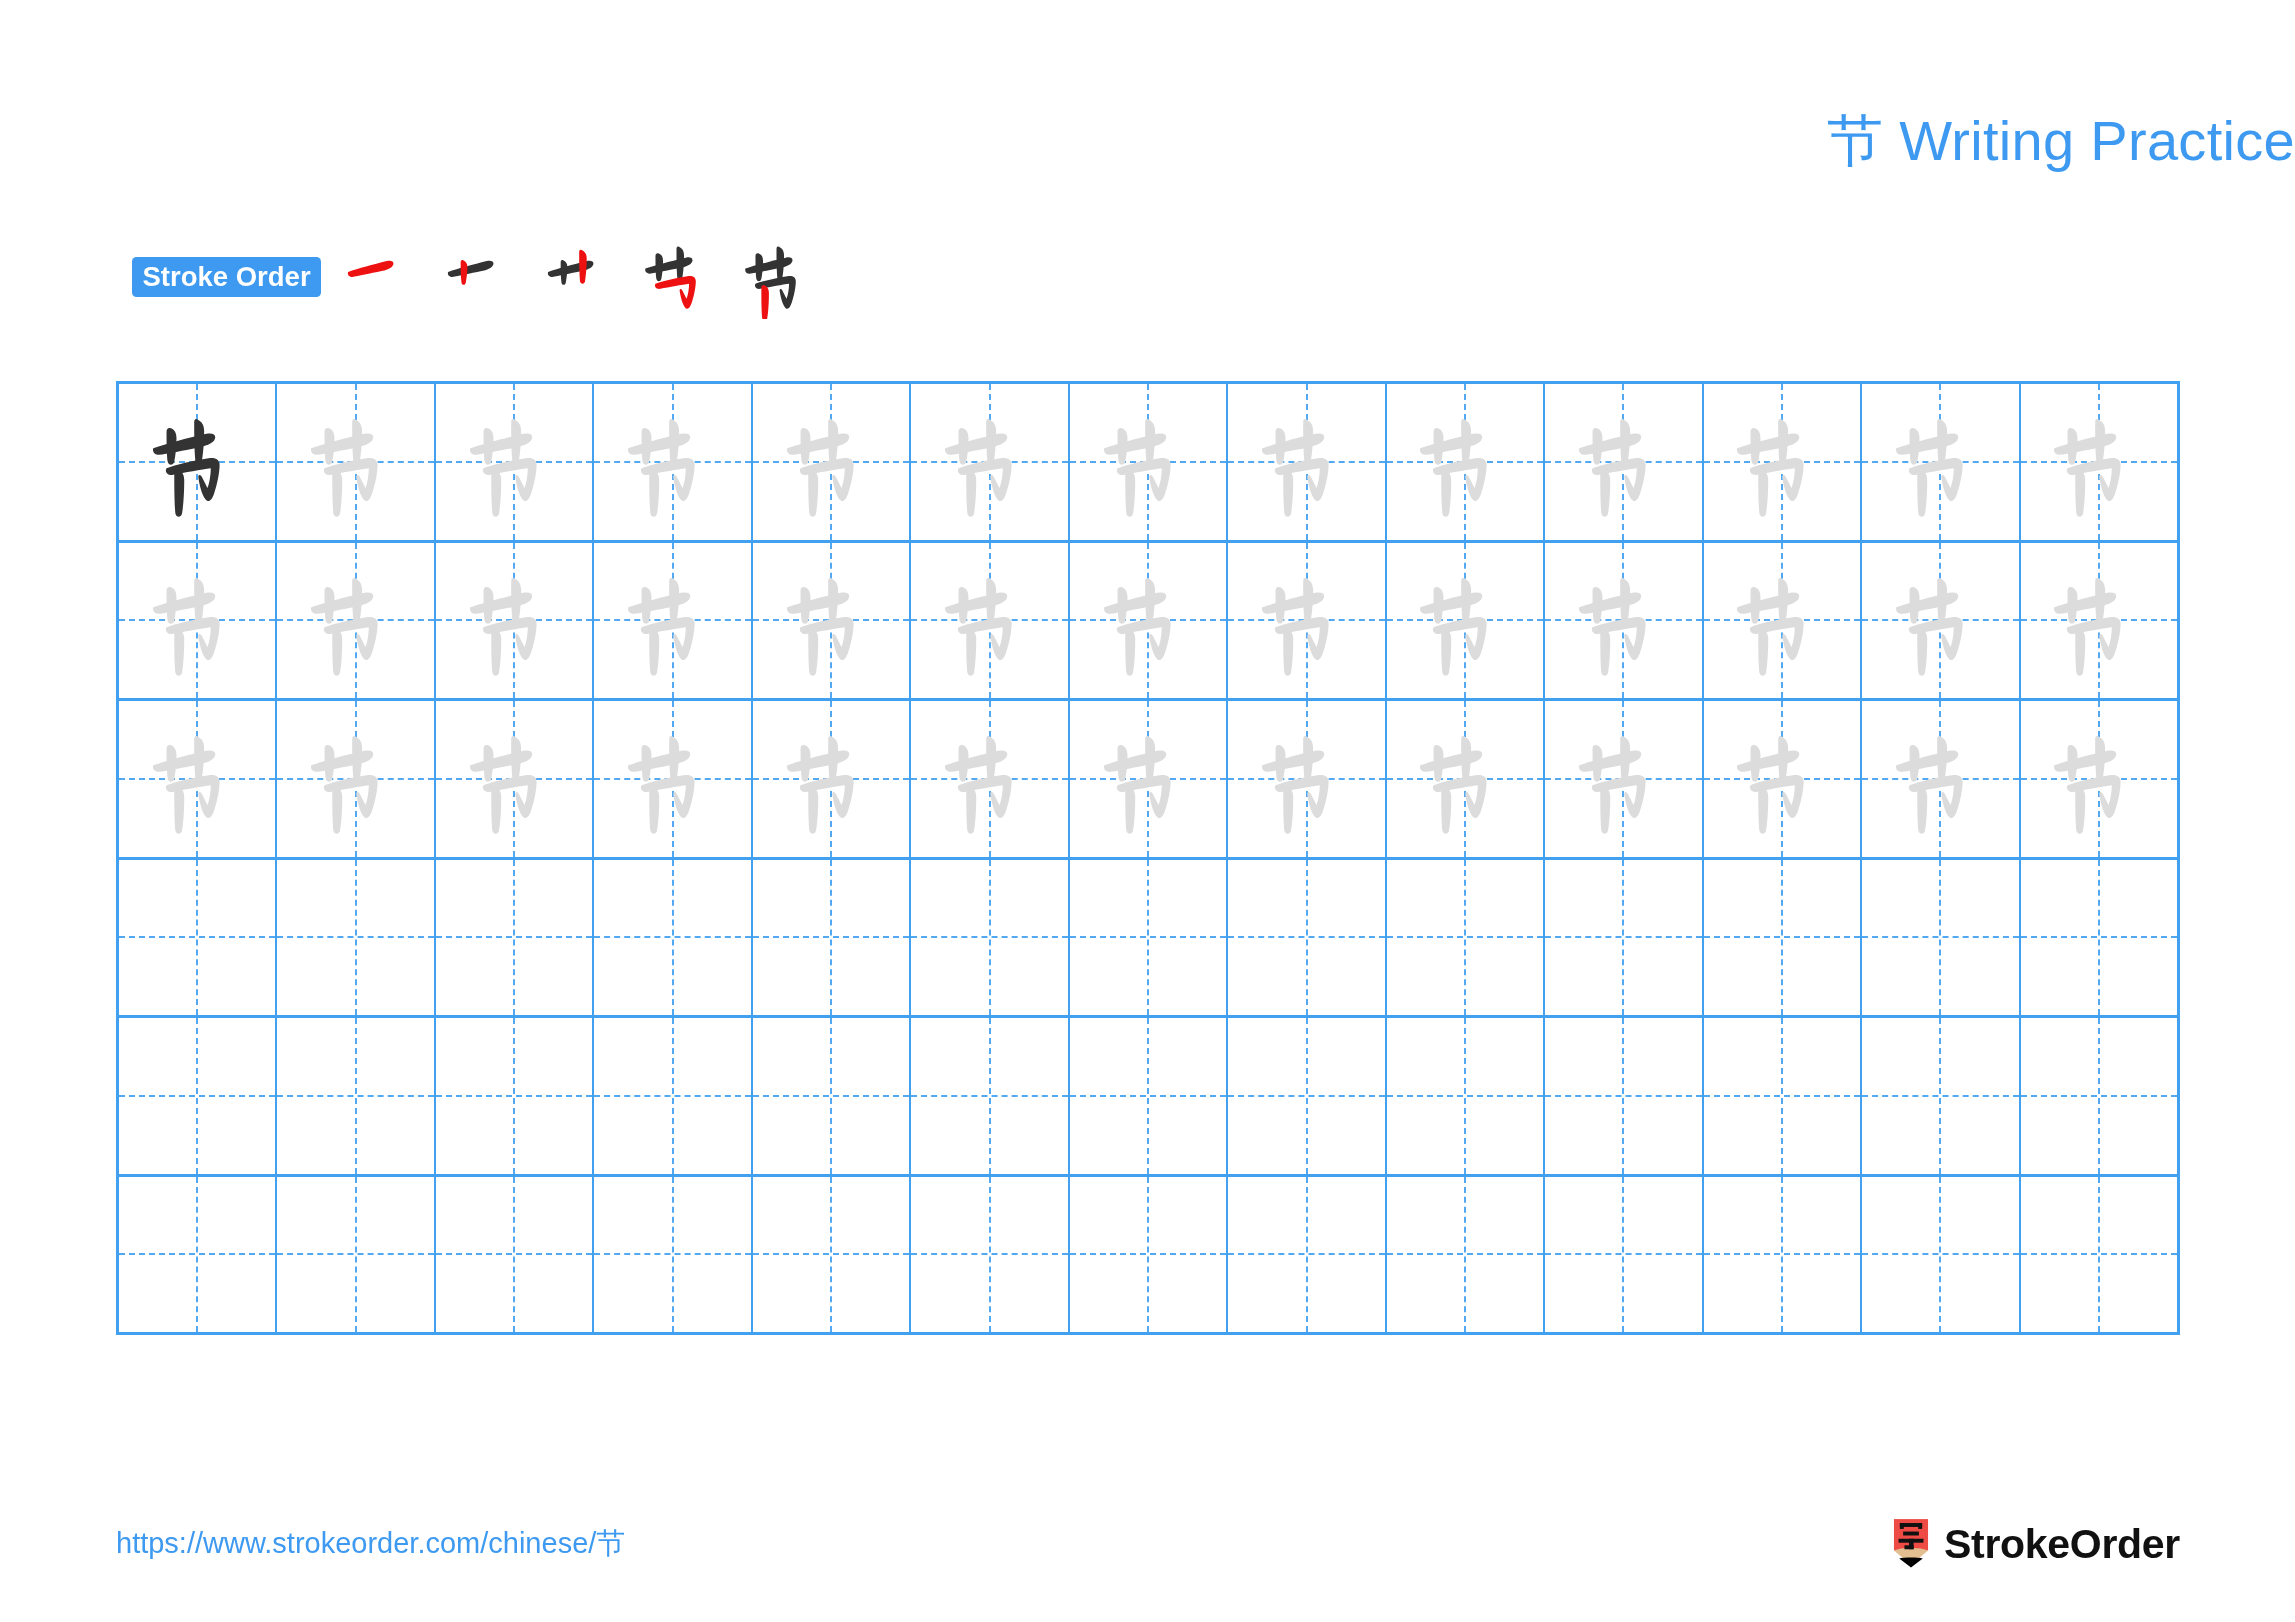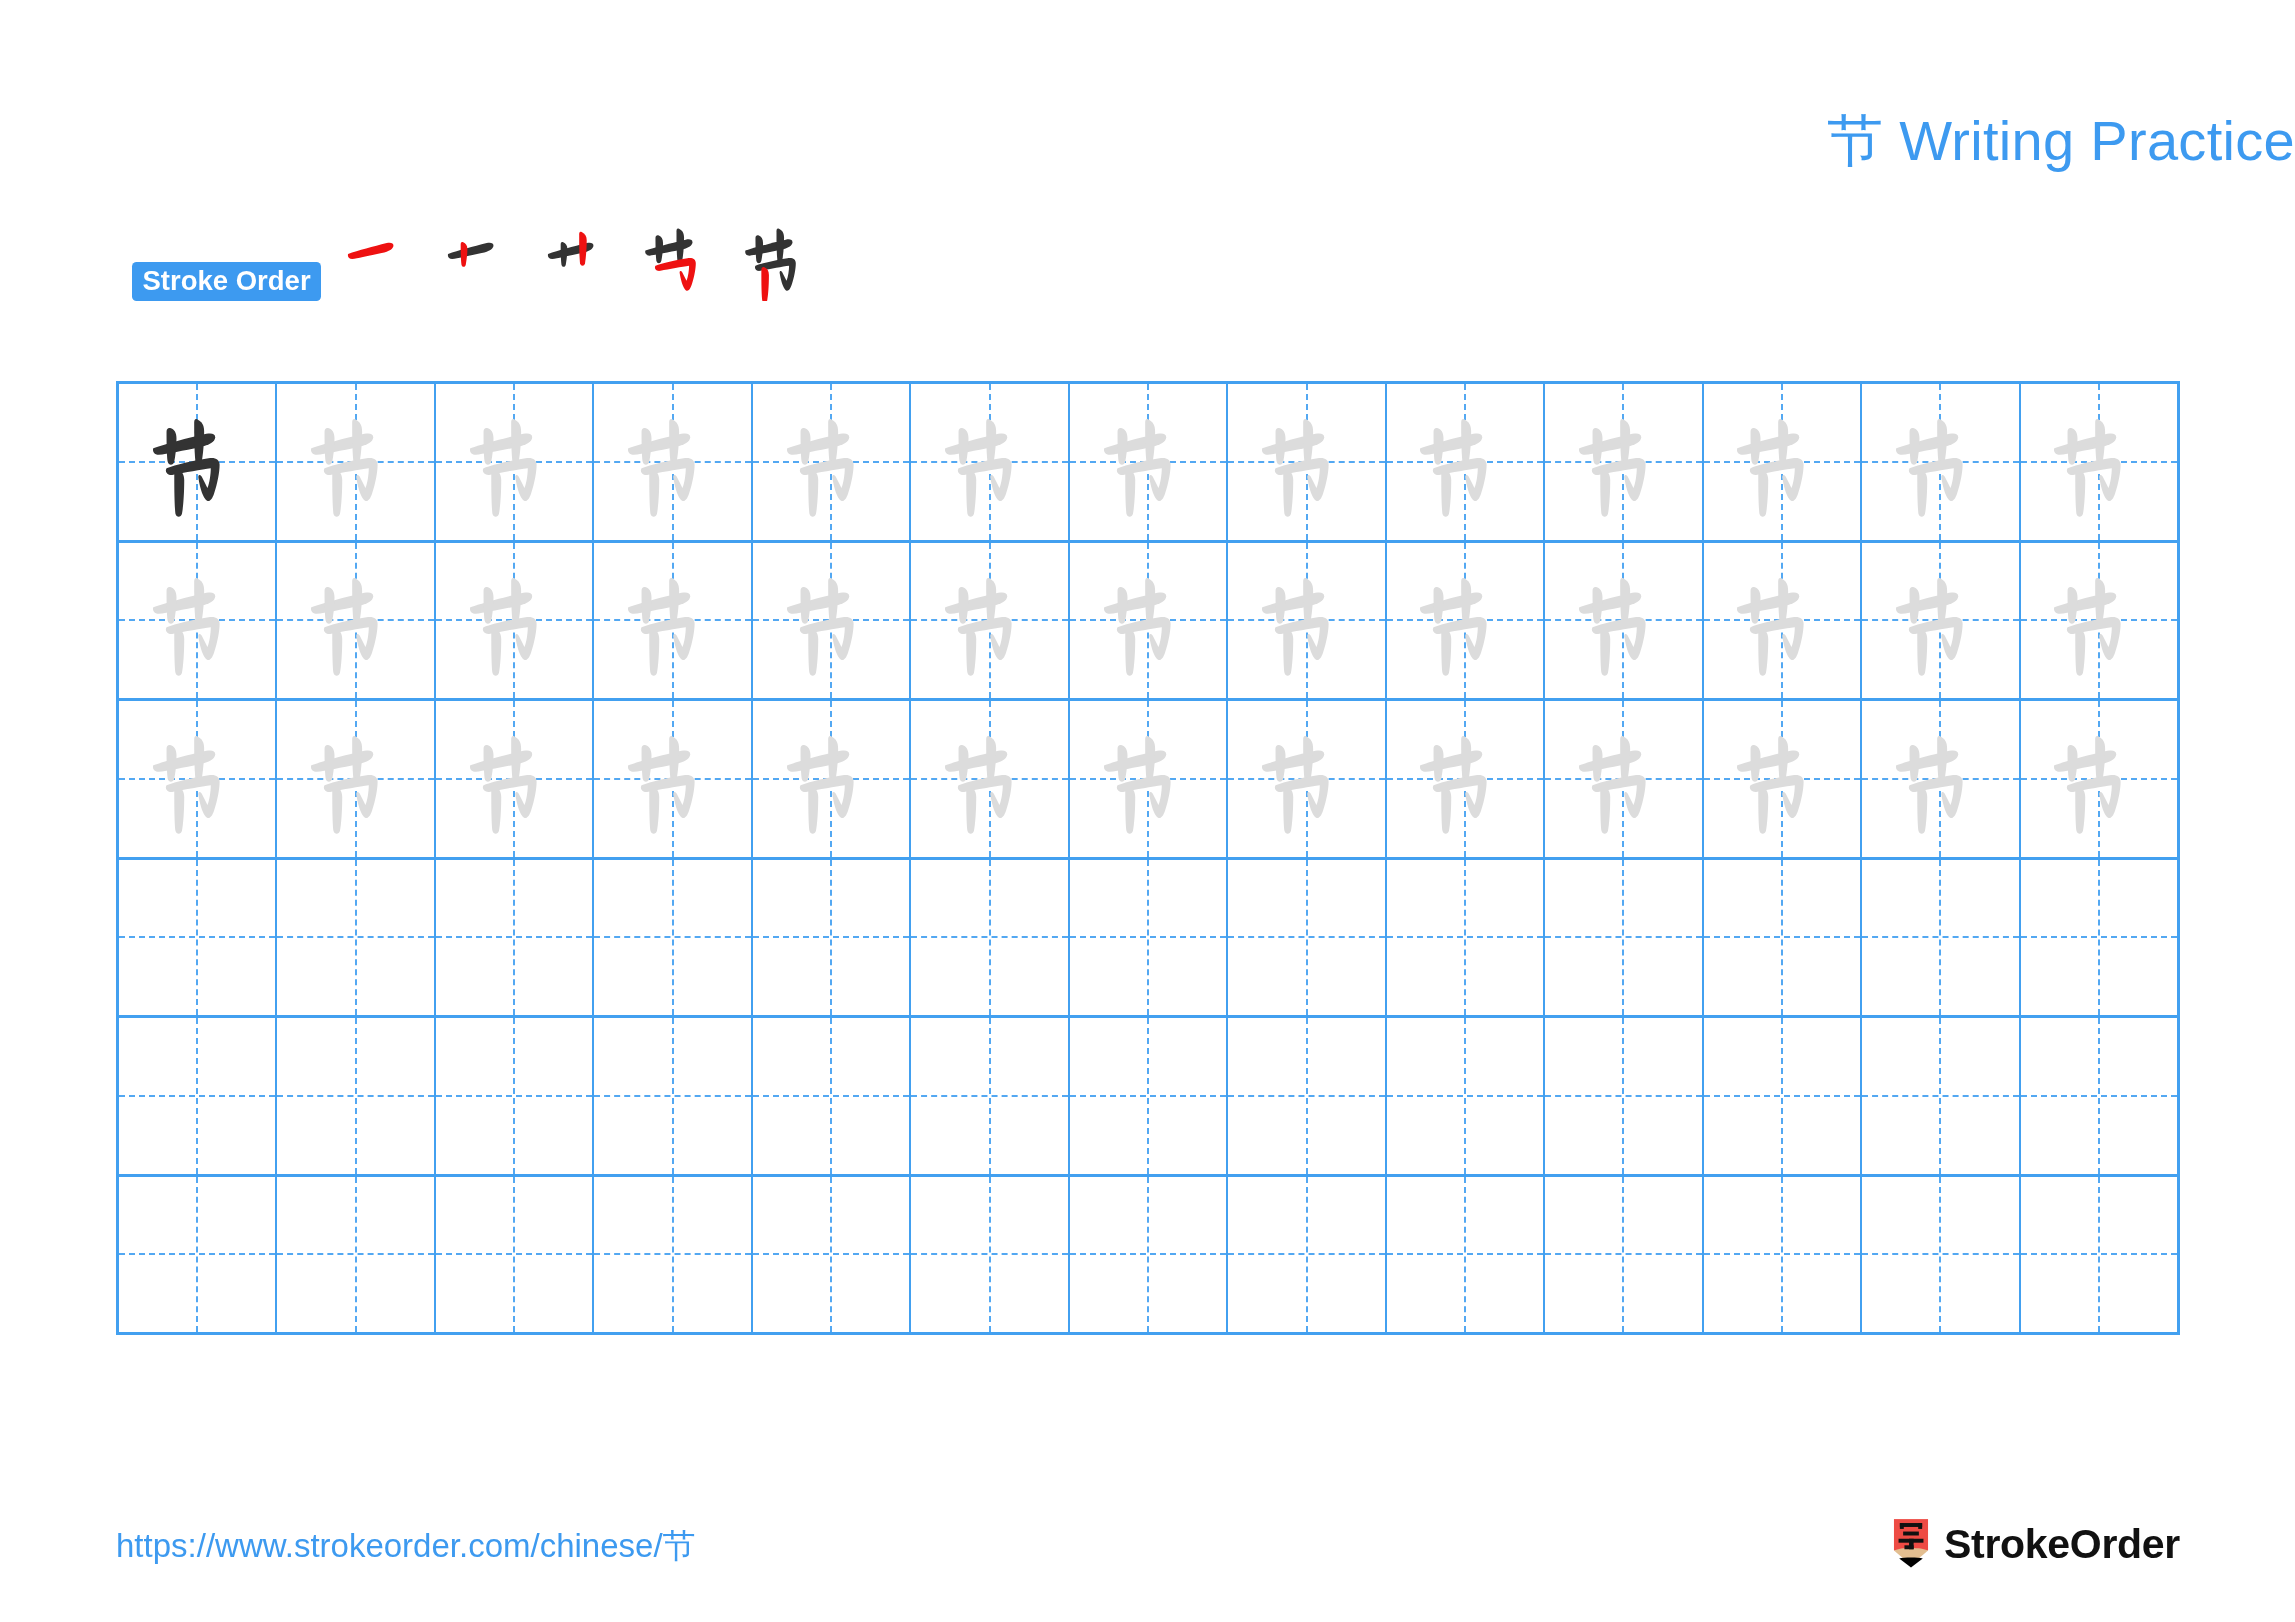--- a/index.html
+++ b/index.html
@@ -30,21 +30,21 @@
     white-space: pre;
   }
 
   
   #stroke-order-row {
     position: absolute;
     left: 132px;
     top: 253px;
     height: 48px;
     display: flex;
-    align-items: flex-end;
+    align-items: center;
   }
   #stroke-order-badge {
     background: #3d9af0;
     color: #ffffff;
     font-size: 27.5px;
     font-weight: 700;
     border-radius: 4.6px;
     padding: 5.2px 10.5px 6.5px 10.5px;
     line-height: 1;
     white-space: nowrap;
@@ -122,21 +122,21 @@
     align-items: center;
     justify-content: center;
   }
   .cell-char svg { display: block; width: 115px; height: 115px; }
 
   
   #footer-url {
     position: absolute;
     left: 116px;
     top: 1529px;
-    font-size: 33px;
+    font-size: 29px;
     color: #3d9af0;
     white-space: nowrap;
     line-height: 1;
   }
   #brand-logo {
     position: absolute;
     right: 115px;
     top: 1519px;
     display: flex;
     align-items: center;

